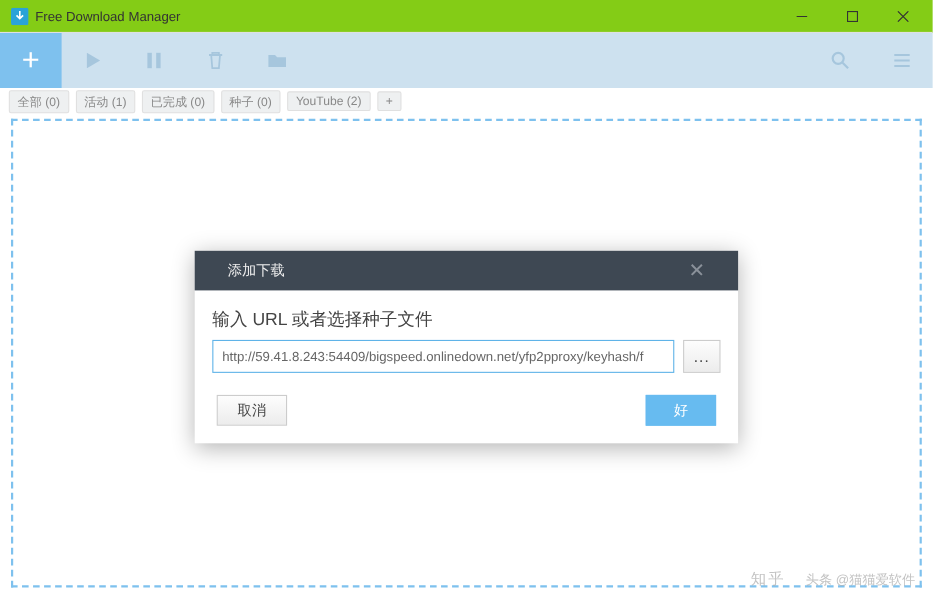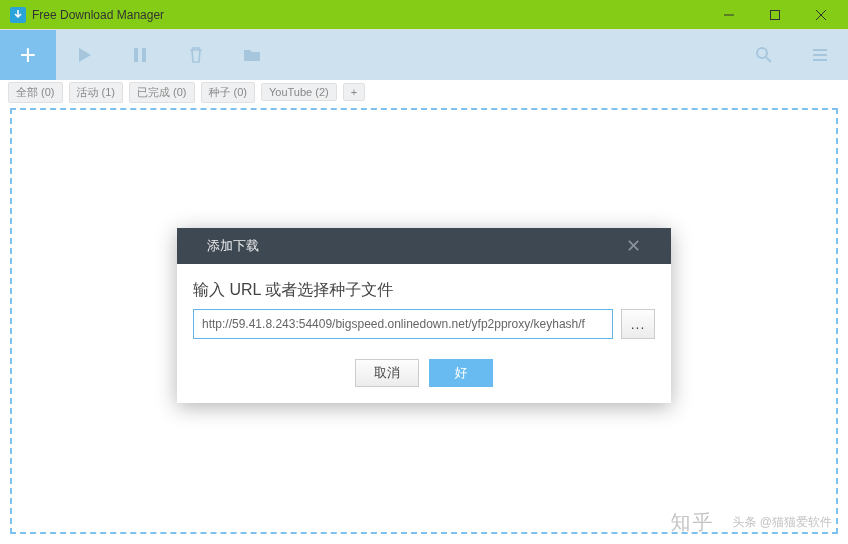--- a/index.html
+++ b/index.html
@@ -26,26 +26,26 @@
 
 .overlay { position: absolute; inset: 0; display: flex; align-items: flex-start; justify-content: center; padding-top: 228px; }
 .dialog { width: 494px; background: #fff; box-shadow: 0 4px 20px rgba(0,0,0,.3); }
 .dialog-header { height: 36px; background: #3e4853; color: #eee; display: flex; align-items: center; padding: 0 30px; font-size: 13px; }
 .dialog-header .close { color: #8a919a; font-size: 18px; cursor: pointer; }
 .dialog-body { padding: 16px; }
 .dialog-label { font-size: 16px; color: #444; margin-bottom: 8px; }
 .url-row { display: flex; gap: 8px; justify-content: center; }
 .url-input { flex: 1; height: 30px; border: 1px solid #5fb3e8; padding: 0 8px; font-size: 12px; color: #666; outline: none; }
 .browse-btn { width: 34px; height: 30px; border: 1px solid #ccc; background: linear-gradient(#fdfdfd,#ececec); color: #444; font-size: 14px; letter-spacing: 1px; display:flex; align-items:center; justify-content:center; }
-.dialog-footer { display: flex; justify-content: center; gap: 10px; padding: 4px 4px 16px; }
+.dialog-footer { display: flex; justify-content: space-between; gap: 10px; padding: 4px 20px 16px; }
 .btn { min-width: 64px; height: 28px; border: 1px solid #ccc; background: linear-gradient(#fdfdfd,#ececec); font-size: 13px; color: #444; display:flex; align-items:center; justify-content:center; }
 .btn-primary { background: #67bbf0; border-color: #67bbf0; color: #fff; }
 
 .watermarks { position: absolute; bottom: 8px; right: 16px; color: #aaa; font-size: 12px; display:flex; gap:18px; align-items:center; opacity:.7; }
-.wm1 { font-size: 20px; letter-spacing: 2px; }
+.wm1 { font-size: 14px; letter-spacing: 2px; }
 </style>
 </head>
 <body>
 
 <div class="titlebar">
   <span class="app-icon">
     <svg viewBox="0 0 16 16">
         <rect width="16" height="16" rx="2" fill="#2aa3d8"></rect>
         <path d="M8 3v7M5 7l3 3 3-3" stroke="#fff" stroke-width="1.5" fill="none"></path>
       </svg>

